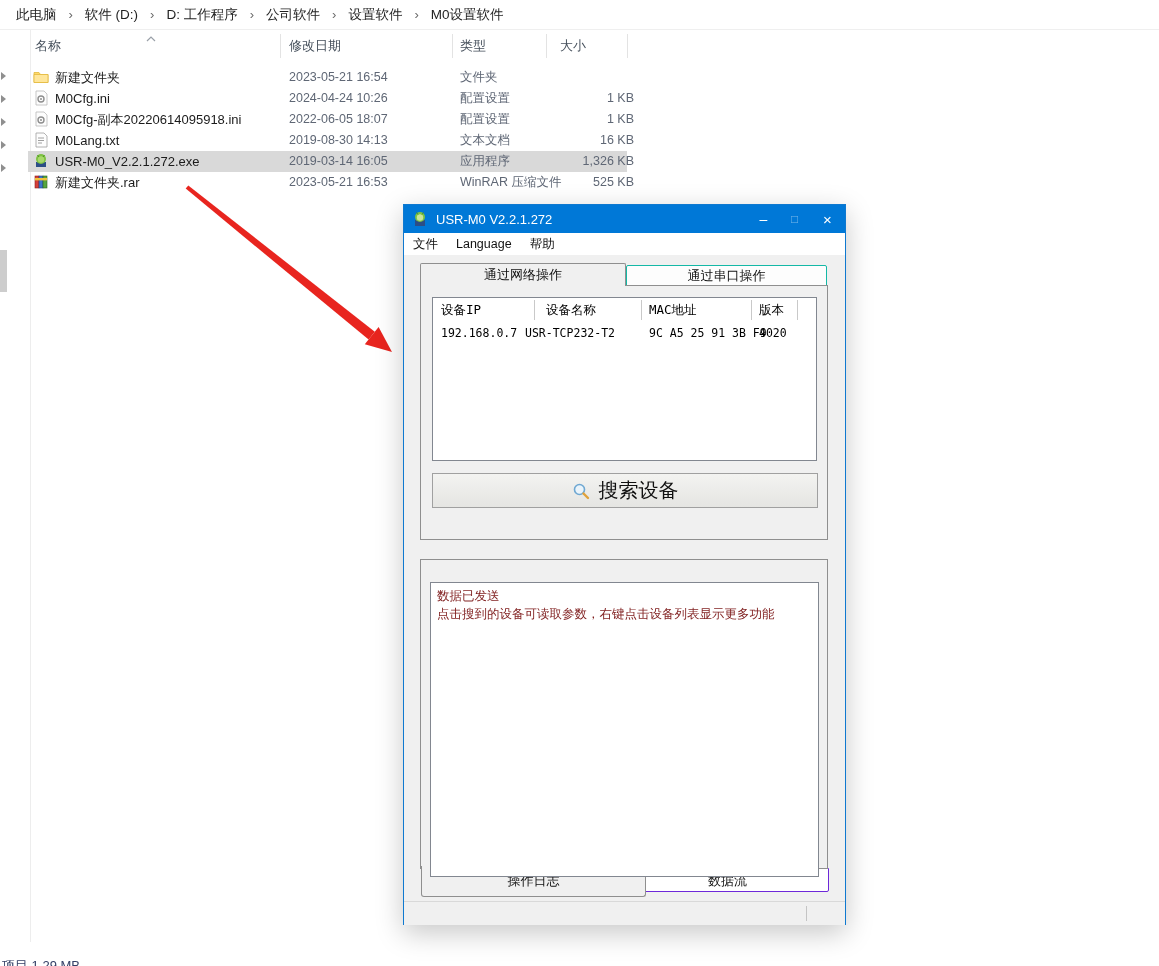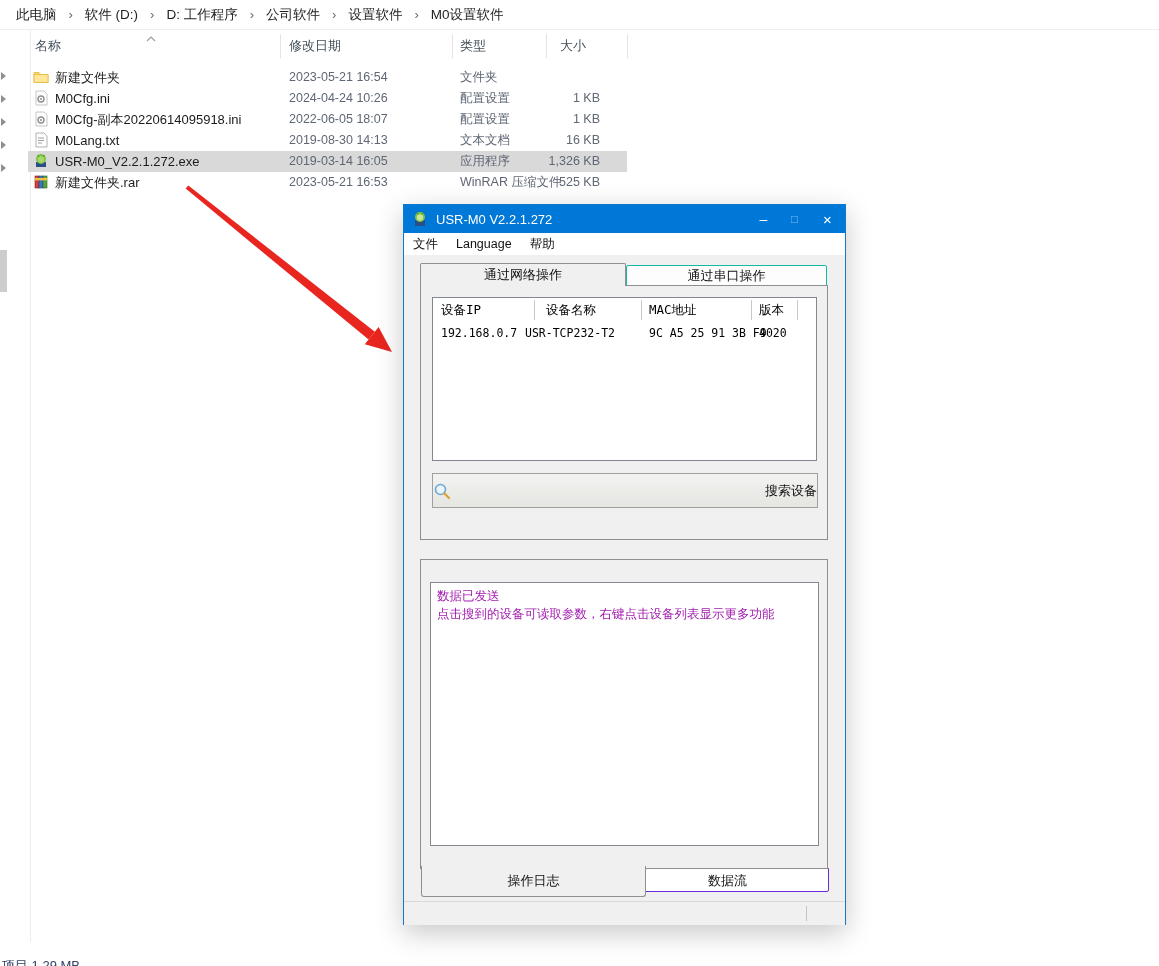--- a/index.html
+++ b/index.html
@@ -18,21 +18,21 @@
   .nav-div{position:absolute;left:30px;top:30px;width:1px;height:912px;background:#ededed;}
   .tree-chevron{position:absolute;left:1px;width:0;height:0;border-left:5px solid #8f8f8f;
     border-top:4px solid transparent;border-bottom:4px solid transparent;}
   .nav-scroll{position:absolute;left:0;top:250px;width:7px;height:42px;background:#cdcdcd;}
   .file-row{position:absolute;left:28px;width:599px;height:21px;font-size:13px;color:#1b1b1b;}
   .file-row.selected{background:#d9d9d9;}
   .file-icon{position:absolute;left:5px;top:2px;width:16px;height:16px;}
   .cell-name{position:absolute;left:27px;top:0;line-height:21px;white-space:nowrap;}
   .cell-date{position:absolute;left:261px;top:0;line-height:21px;color:#5f6775;font-size:12.5px;}
   .cell-type{position:absolute;left:432px;top:0;line-height:21px;color:#5f6775;font-size:12.5px;white-space:nowrap;}
-  .cell-size{position:absolute;left:432px;top:0;width:140px;text-align:right;line-height:21px;color:#5f6775;font-size:12.5px;}
+  .cell-size{position:absolute;left:466px;top:0;width:140px;text-align:right;line-height:21px;color:#5f6775;font-size:12.5px;}
   .status-frag{position:absolute;left:2px;top:957px;font-size:13px;color:#333f66;white-space:nowrap;}
   
   .arrow-svg{position:absolute;left:0;top:0;z-index:5;pointer-events:none;}
   
   .dialog{position:absolute;left:403px;top:204px;width:441px;height:719px;background:#f0f0f0;
     border:1px solid #0f79d0;z-index:10;box-shadow:0 8px 26px rgba(0,0,0,.22);}
   .titlebar{position:absolute;left:0;top:0;width:100%;height:28px;background:#0078d7;display:flex;align-items:center;}
   .app-ico{margin-left:8px;width:16px;height:16px;flex:0 0 auto;}
   .title-text{color:#fff;font-size:13px;margin-left:8px;white-space:nowrap;}
   .win-btns{position:absolute;right:0;top:0;height:28px;display:flex;}
@@ -49,24 +49,24 @@
   .panel-top{position:absolute;left:16px;top:80px;width:406px;height:253px;background:#f0f0f0;border:1px solid #8f8f8f;z-index:2;}
   .dev-list{position:absolute;left:28px;top:92px;width:383px;height:162px;background:#fff;border:1px solid #828790;z-index:4;
     font-family:"DejaVu Sans Mono","Liberation Mono",monospace;}
   .dev-head{position:absolute;top:0;left:0;width:100%;height:24px;font-size:12.5px;color:#000;}
   .dev-head span{position:absolute;top:0;line-height:24px;white-space:nowrap;}
   .dev-sep{position:absolute;top:2px;height:20px;width:1px;background:#c9c9c9;}
   .dev-row{position:absolute;top:26px;left:0;width:100%;height:18px;font-size:11.5px;color:#000;}
   .dev-row span{position:absolute;line-height:18px;white-space:nowrap;}
   .search-btn{position:absolute;left:28px;top:268px;width:384px;height:33px;z-index:4;
     background:linear-gradient(#f3f3f1,#e5e5e2);border:1px solid #a0a0a0;
-    display:flex;align-items:center;justify-content:space-between;gap:9px;font-size:13px;color:#111;cursor:default;}
+    display:flex;align-items:center;justify-content:center;gap:9px;font-size:20px;color:#111;cursor:default;}
   .log-group{position:absolute;left:16px;top:354px;width:406px;height:308px;background:#f0f0f0;border:1px solid #8f8f8f;z-index:2;}
-  .log-box{position:absolute;left:26px;top:377px;width:389px;height:264px;background:#fff;border:1px solid #828790;z-index:4;
-    box-sizing:border-box;padding:4px 6px;font-size:12.5px;line-height:18px;color:#a21caf;}
+  .log-box{position:absolute;left:26px;top:377px;width:389px;height:295px;background:#fff;border:1px solid #828790;z-index:4;
+    box-sizing:border-box;padding:4px 6px;font-size:12.5px;line-height:18px;color:#7f1d1d;}
   .tab-bot{position:absolute;text-align:center;font-size:13px;color:#111;box-sizing:border-box;}
   .tab-bot.active{left:17px;top:661px;width:225px;height:31px;line-height:29px;background:#f0f0f0;
     border:1px solid #8f8f8f;border-top:none;border-radius:0 0 3px 3px;z-index:3;}
   .tab-bot.inactive{left:222px;top:663px;width:203px;height:24px;line-height:23px;background:#fff;
     border:1px solid #6d28d9;border-radius:0 0 2px 2px;z-index:1;}
   .statusbar{position:absolute;left:0;top:696px;width:441px;height:23px;background:#f0f0f0;border-top:1px solid #d9d9d9;}
   .statusbar .sep{position:absolute;left:402px;top:4px;height:15px;width:1px;background:#c4c4c4;}
 </style>
 </head>
 <body>

